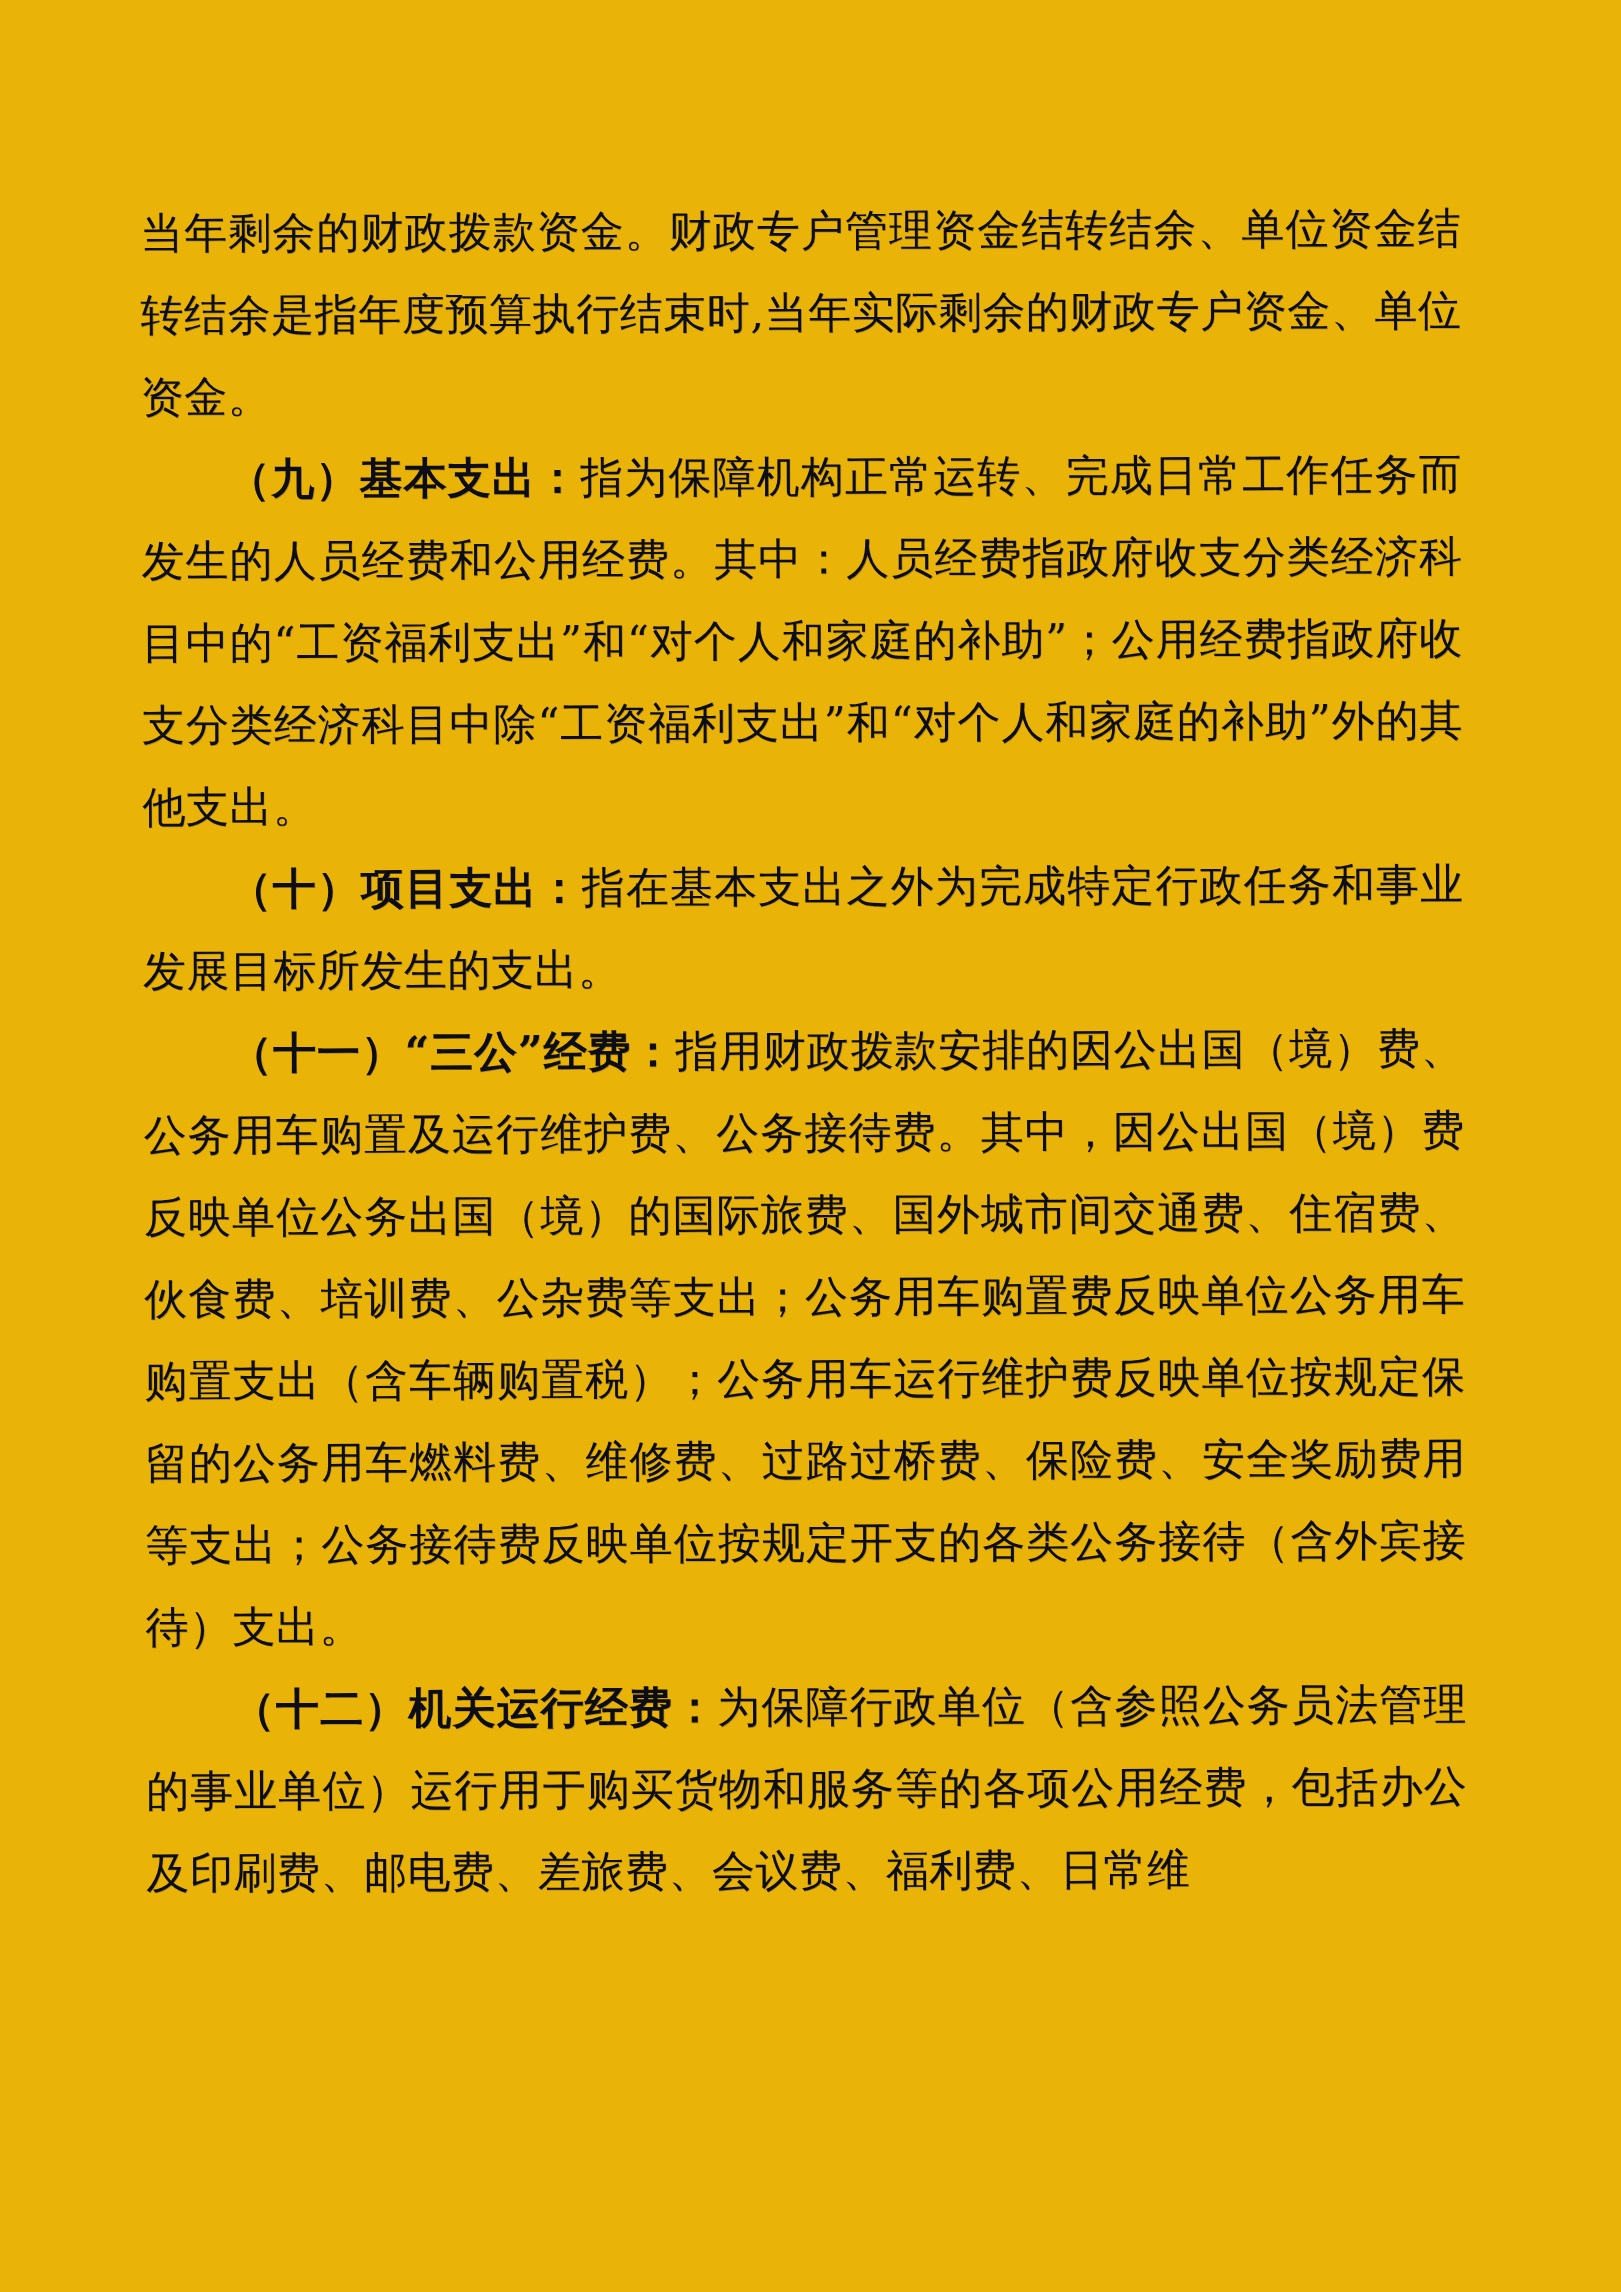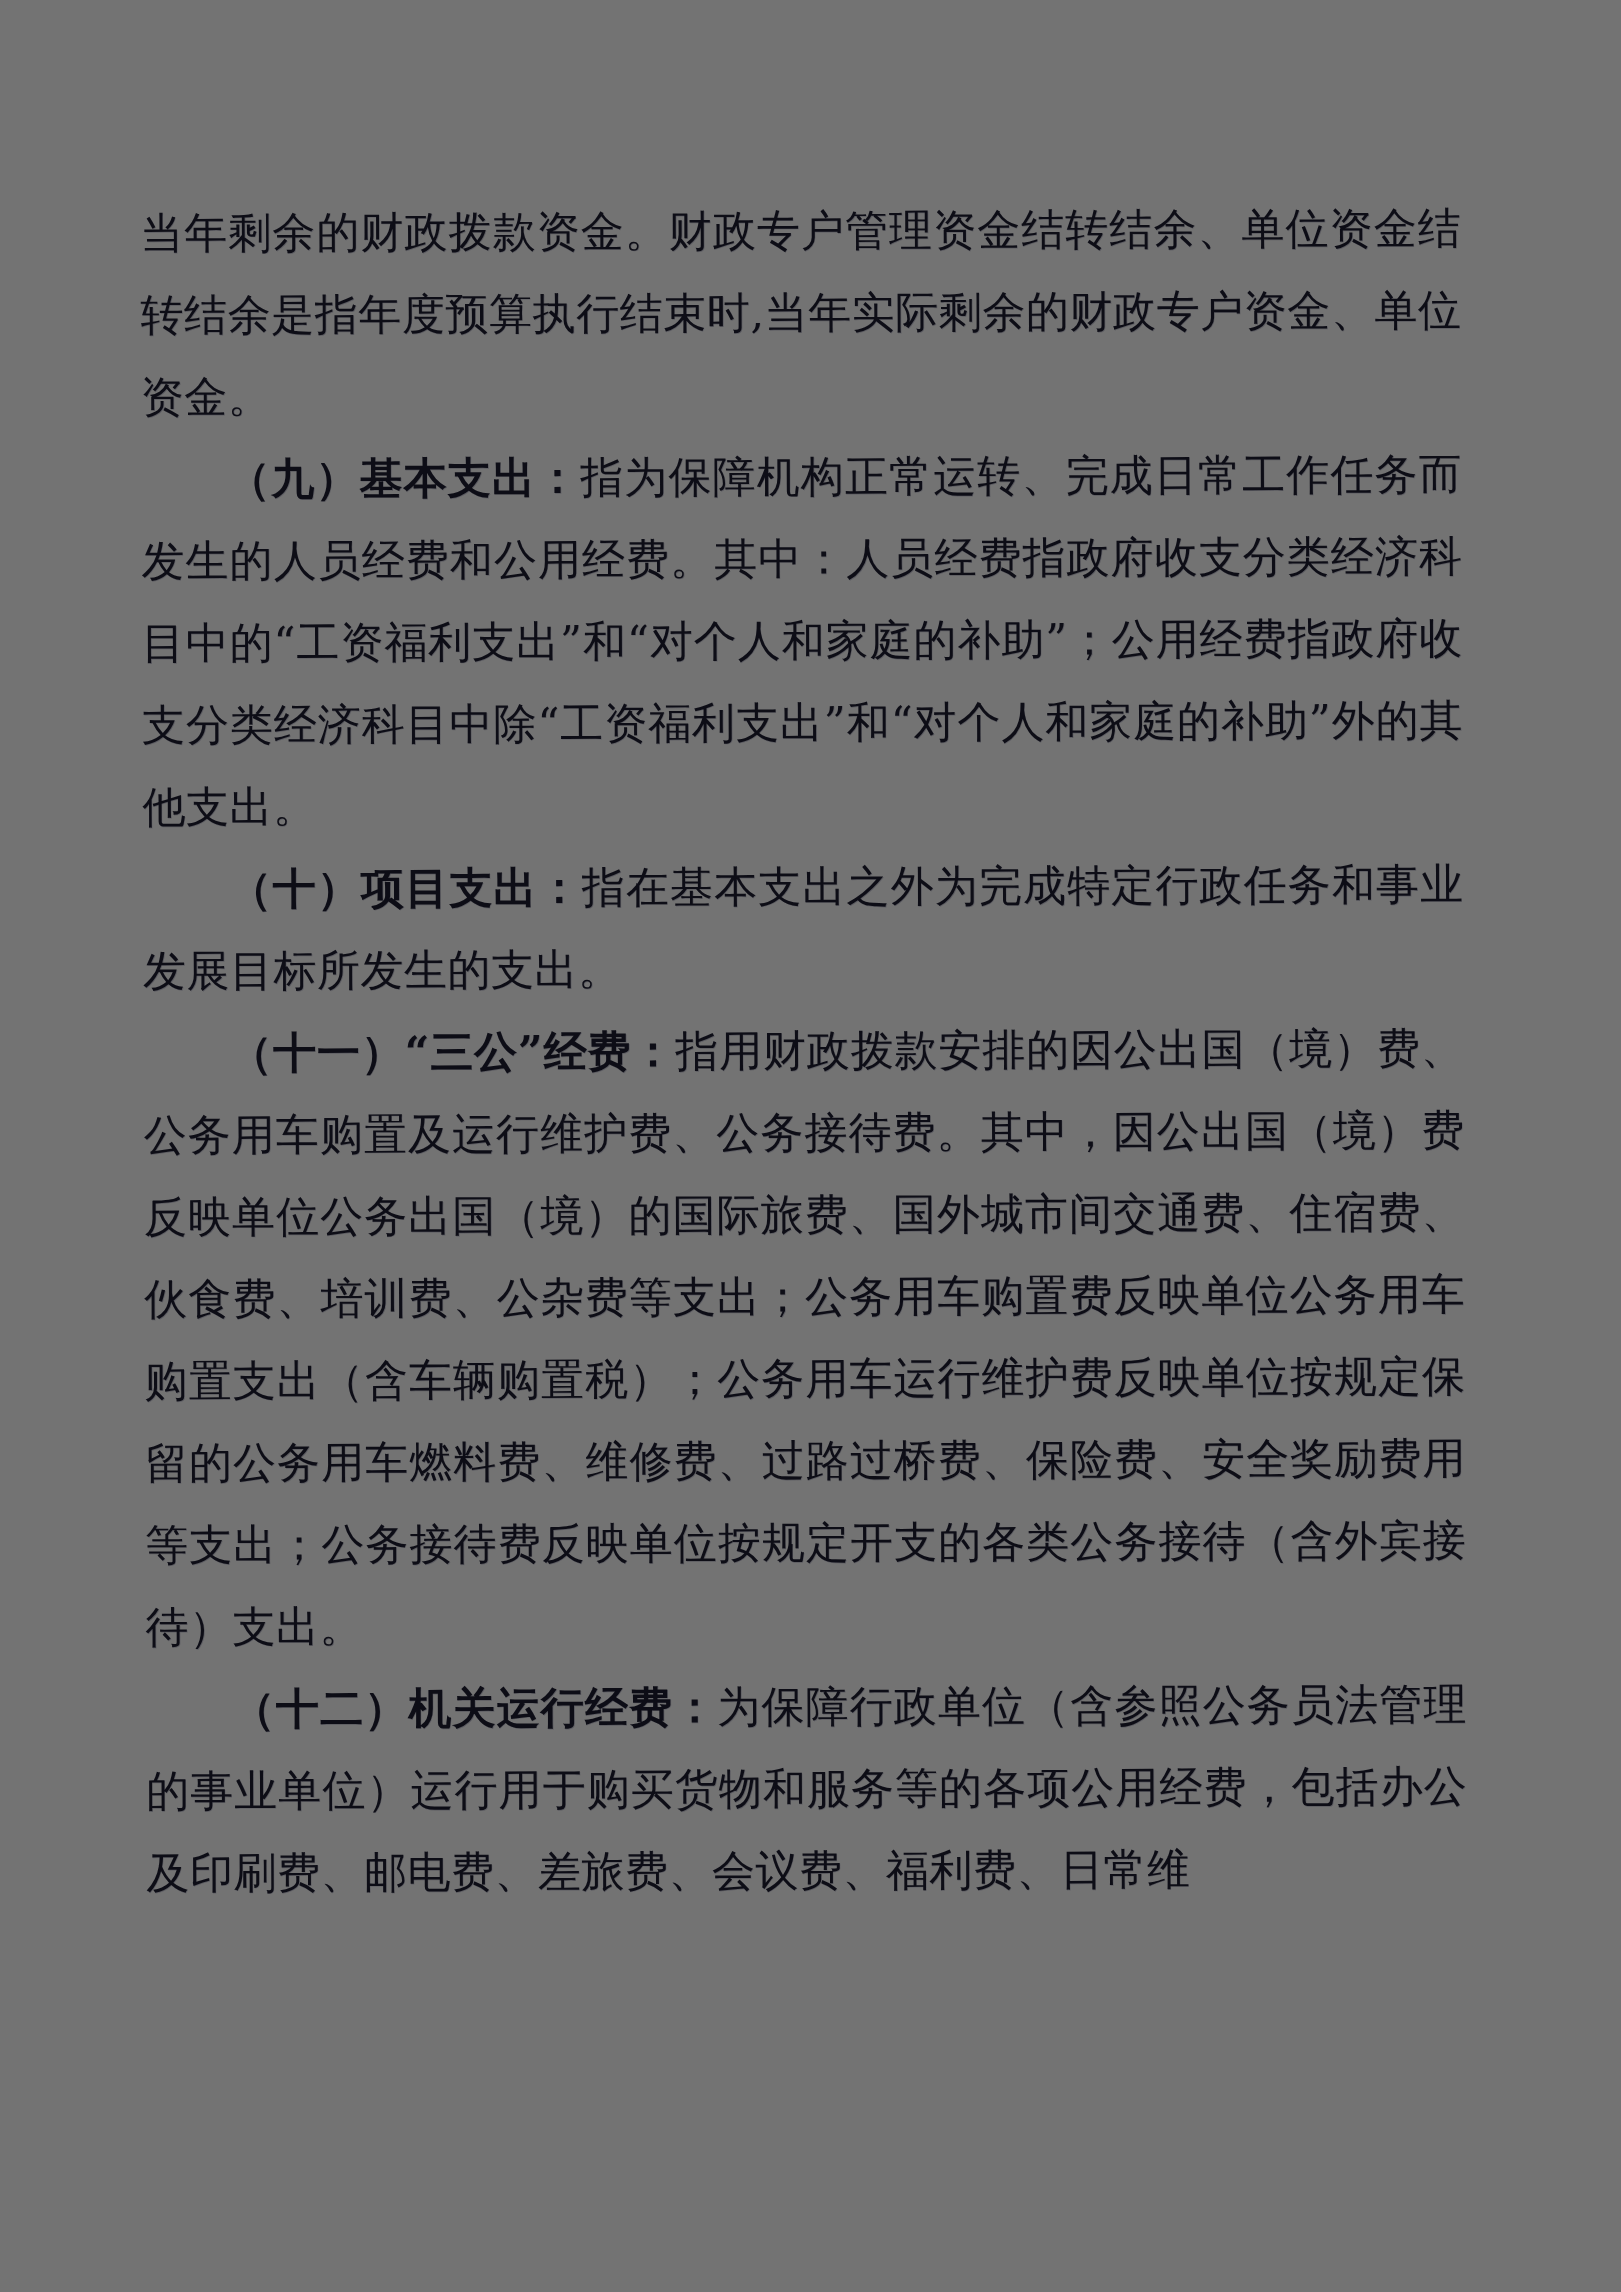--- a/index.html
+++ b/index.html
@@ -15,21 +15,21 @@
     font-family: "DejaVu Serif", "Liberation Serif", serif;
   }
 
   
   #page {
     position: absolute;
     left: 0;
     top: 0;
     width: 1621px;
     height: 2293px;
-    background: #737373;
+    background: #eab308;
   }
 
   #text-column {
     position: absolute;
     left: 140px;
     top: 192px;
     width: 1321px;
     transform: rotate(-0.22deg);
     transform-origin: 0 0;
   }

